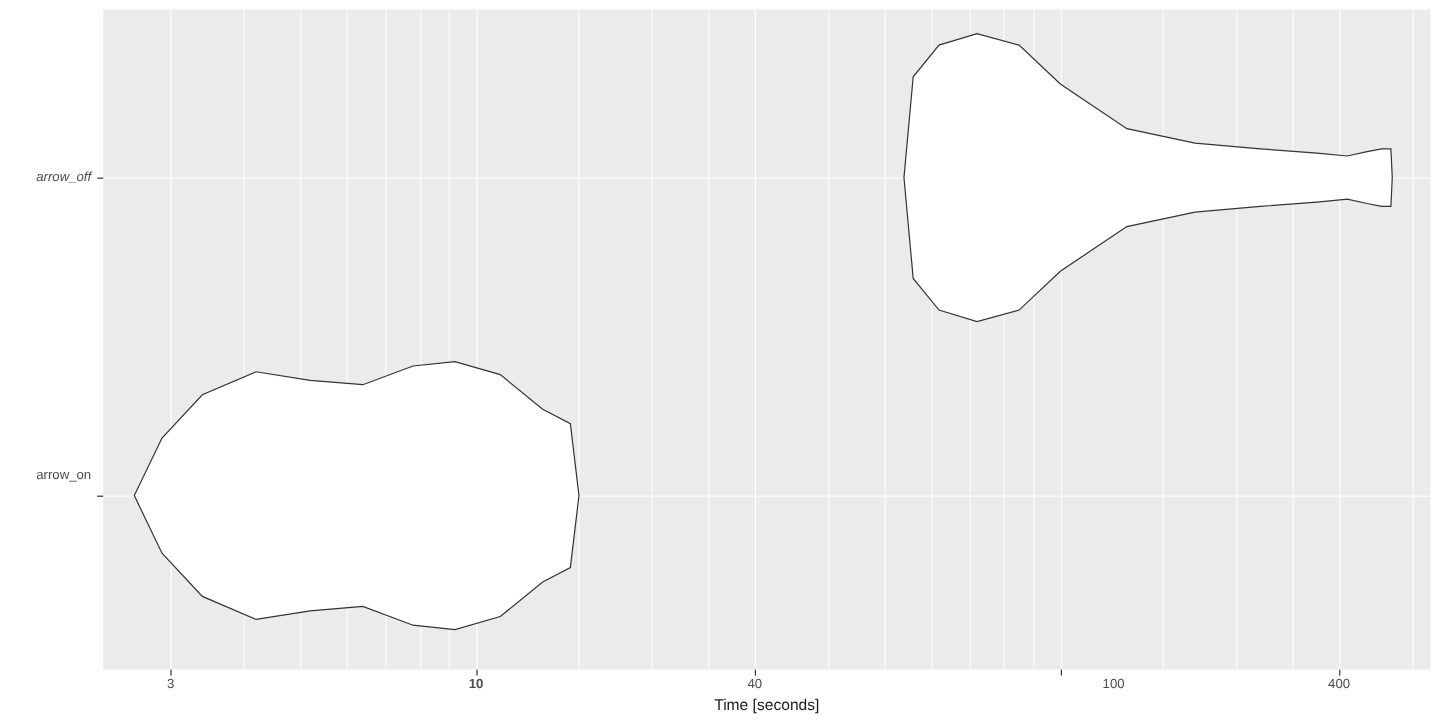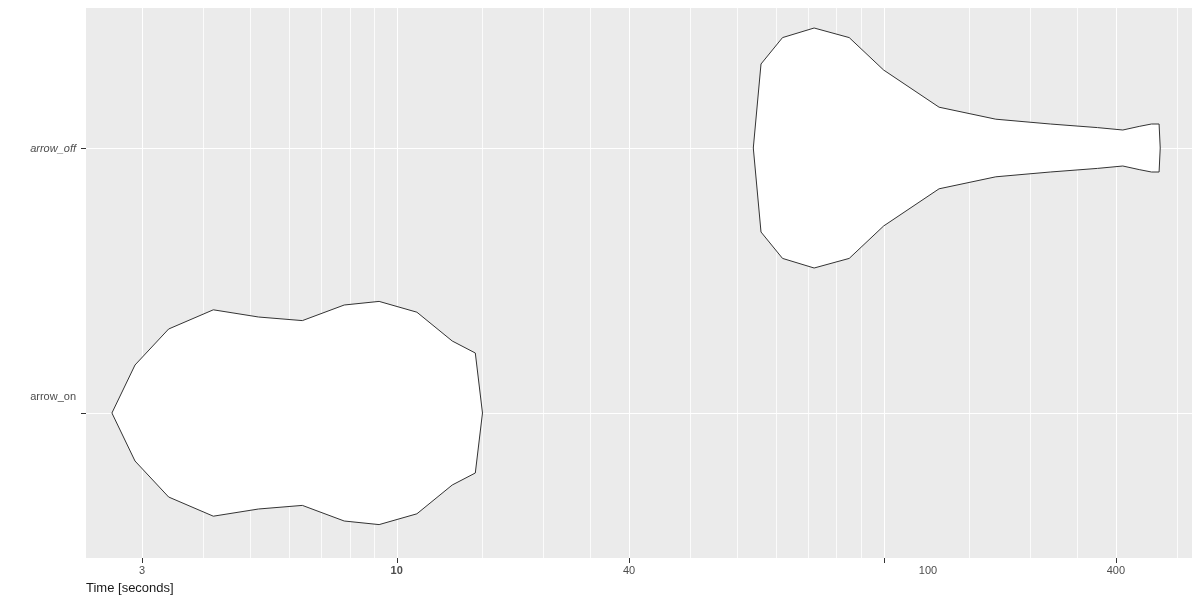--- a/index.html
+++ b/index.html
@@ -78,21 +78,21 @@
     transform: translate(-100%, -50%);
     font-size: 11px;
     color: #4d4d4d;
     white-space: nowrap;
   }
   .xlabel {
     position: absolute;
     left: 86px;
     width: 1106px;
     top: 580px;
-    text-align: left;
+    text-align: center;
     font-size: 13px;
     color: #1a1a1a;
   }
   svg.violin-svg {
     position: absolute;
     left: 0;
     top: 0;
     width: 100%;
     height: 100%;
     overflow: visible;

